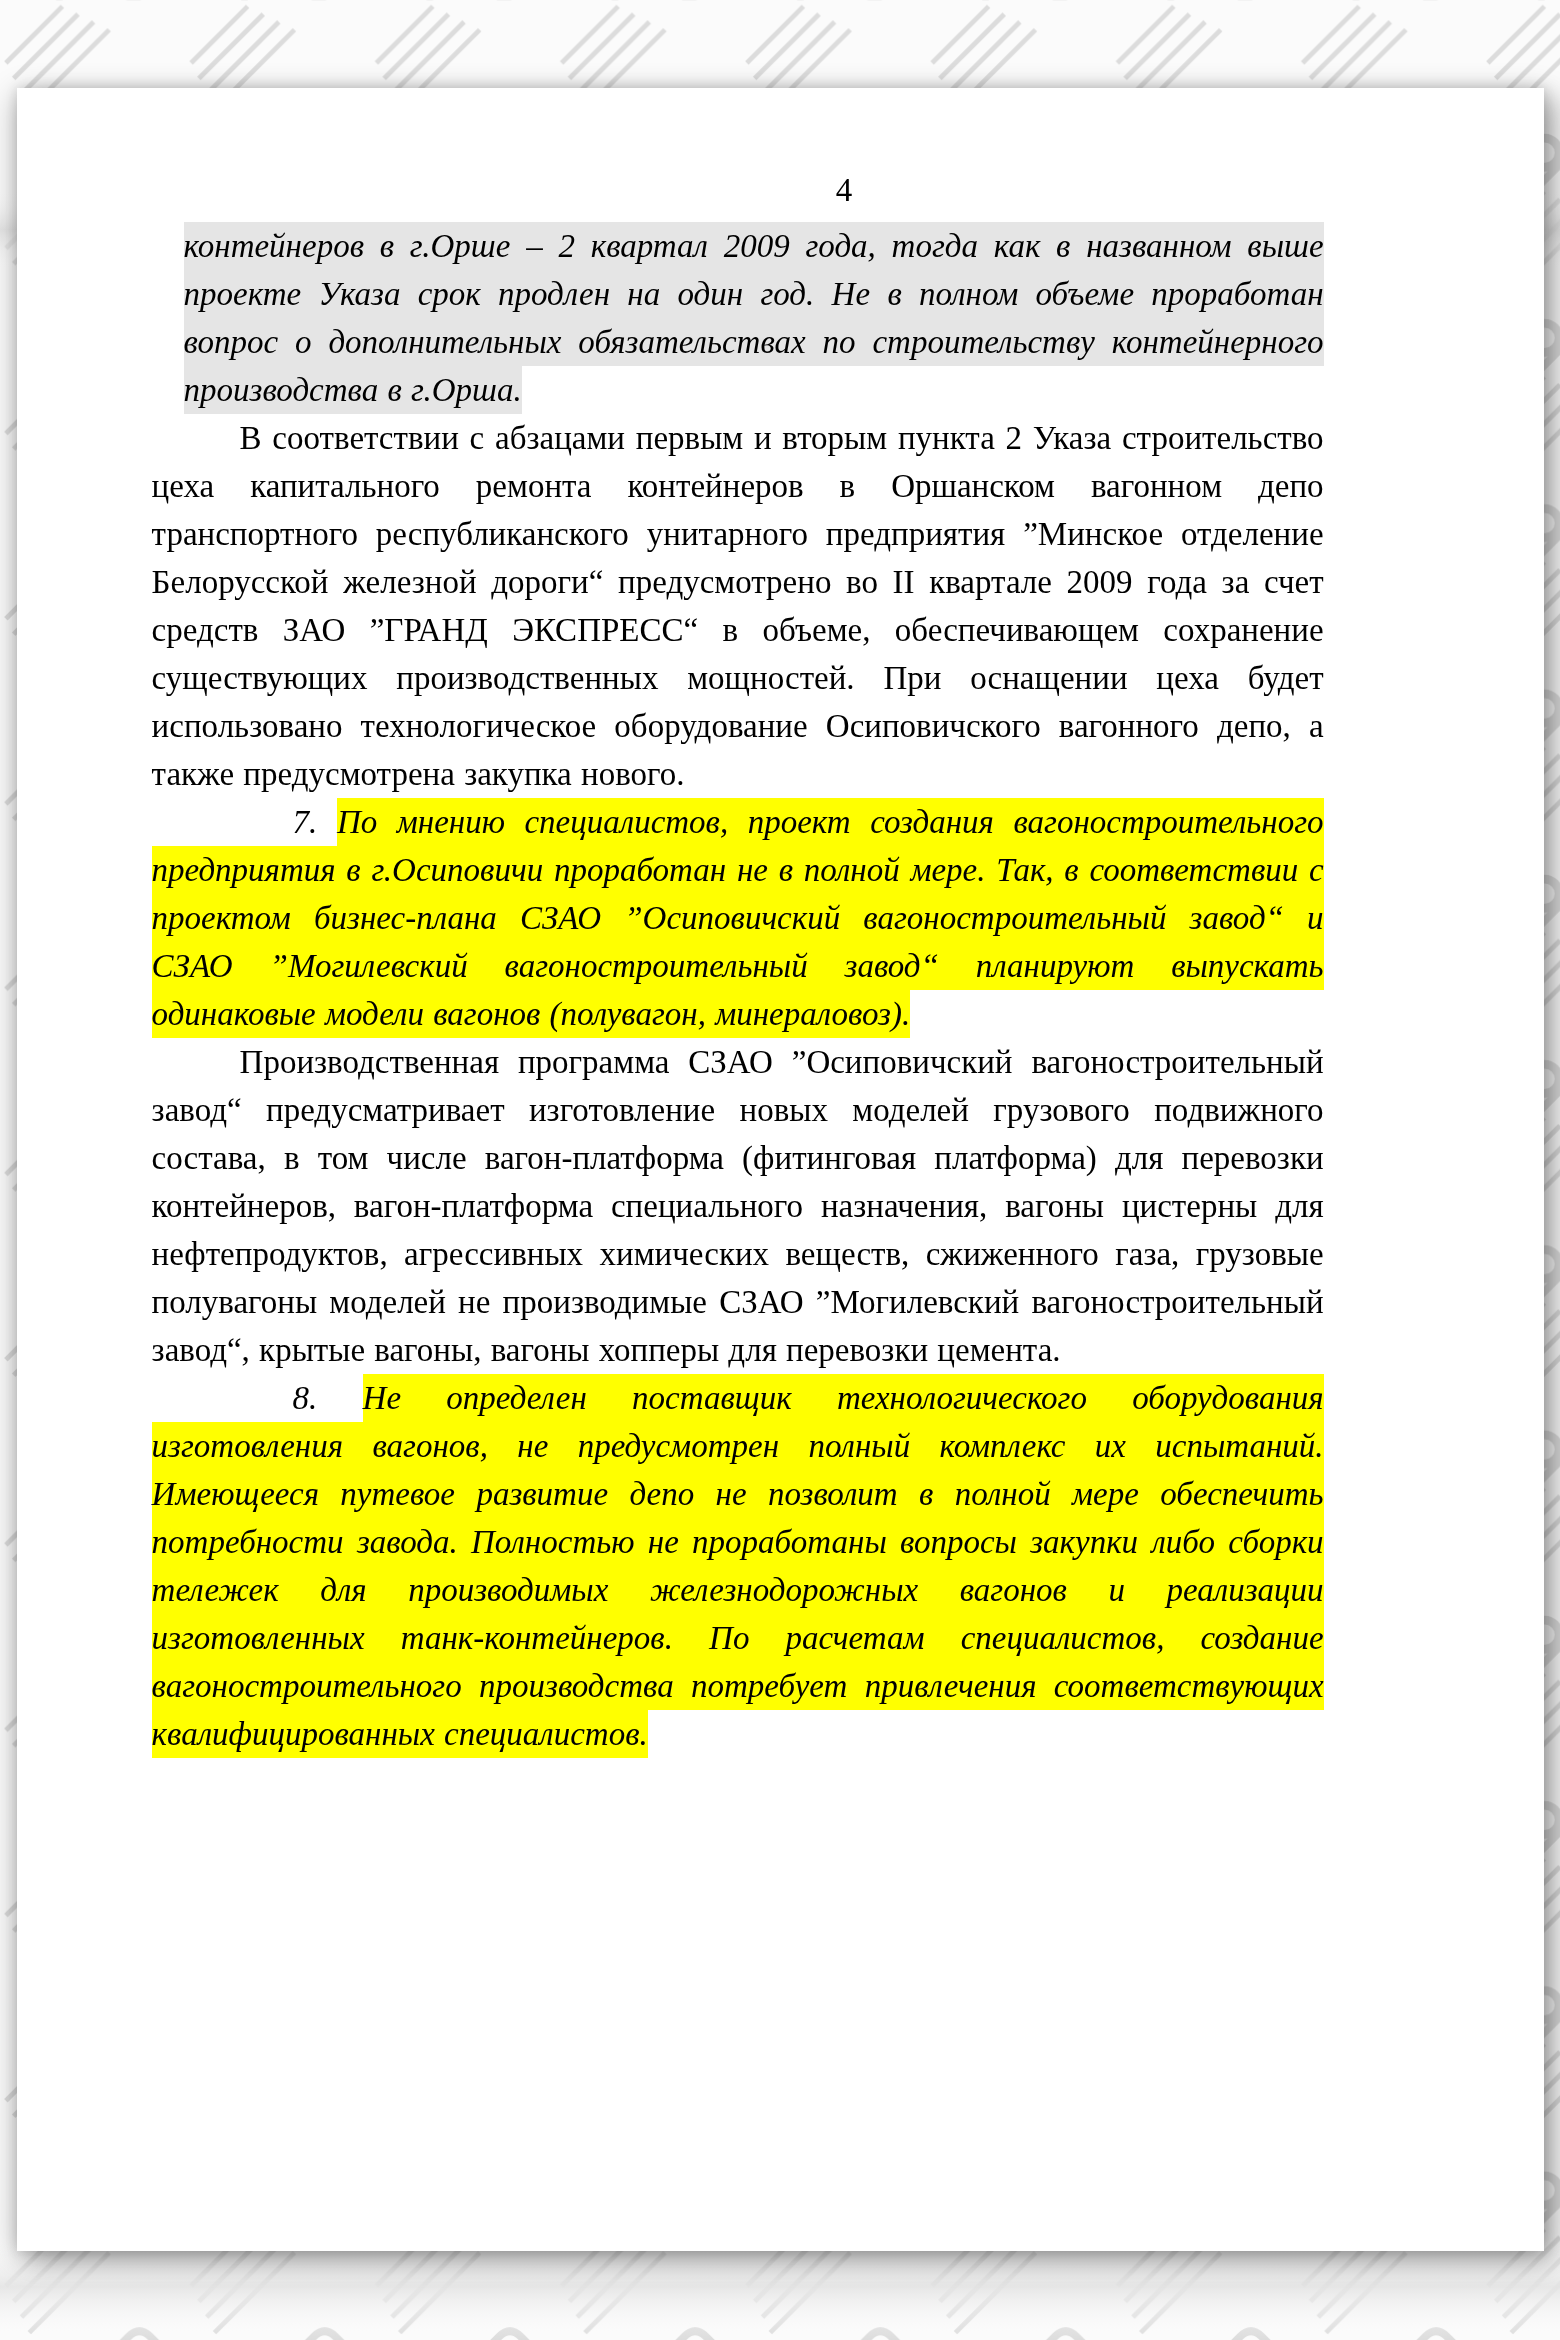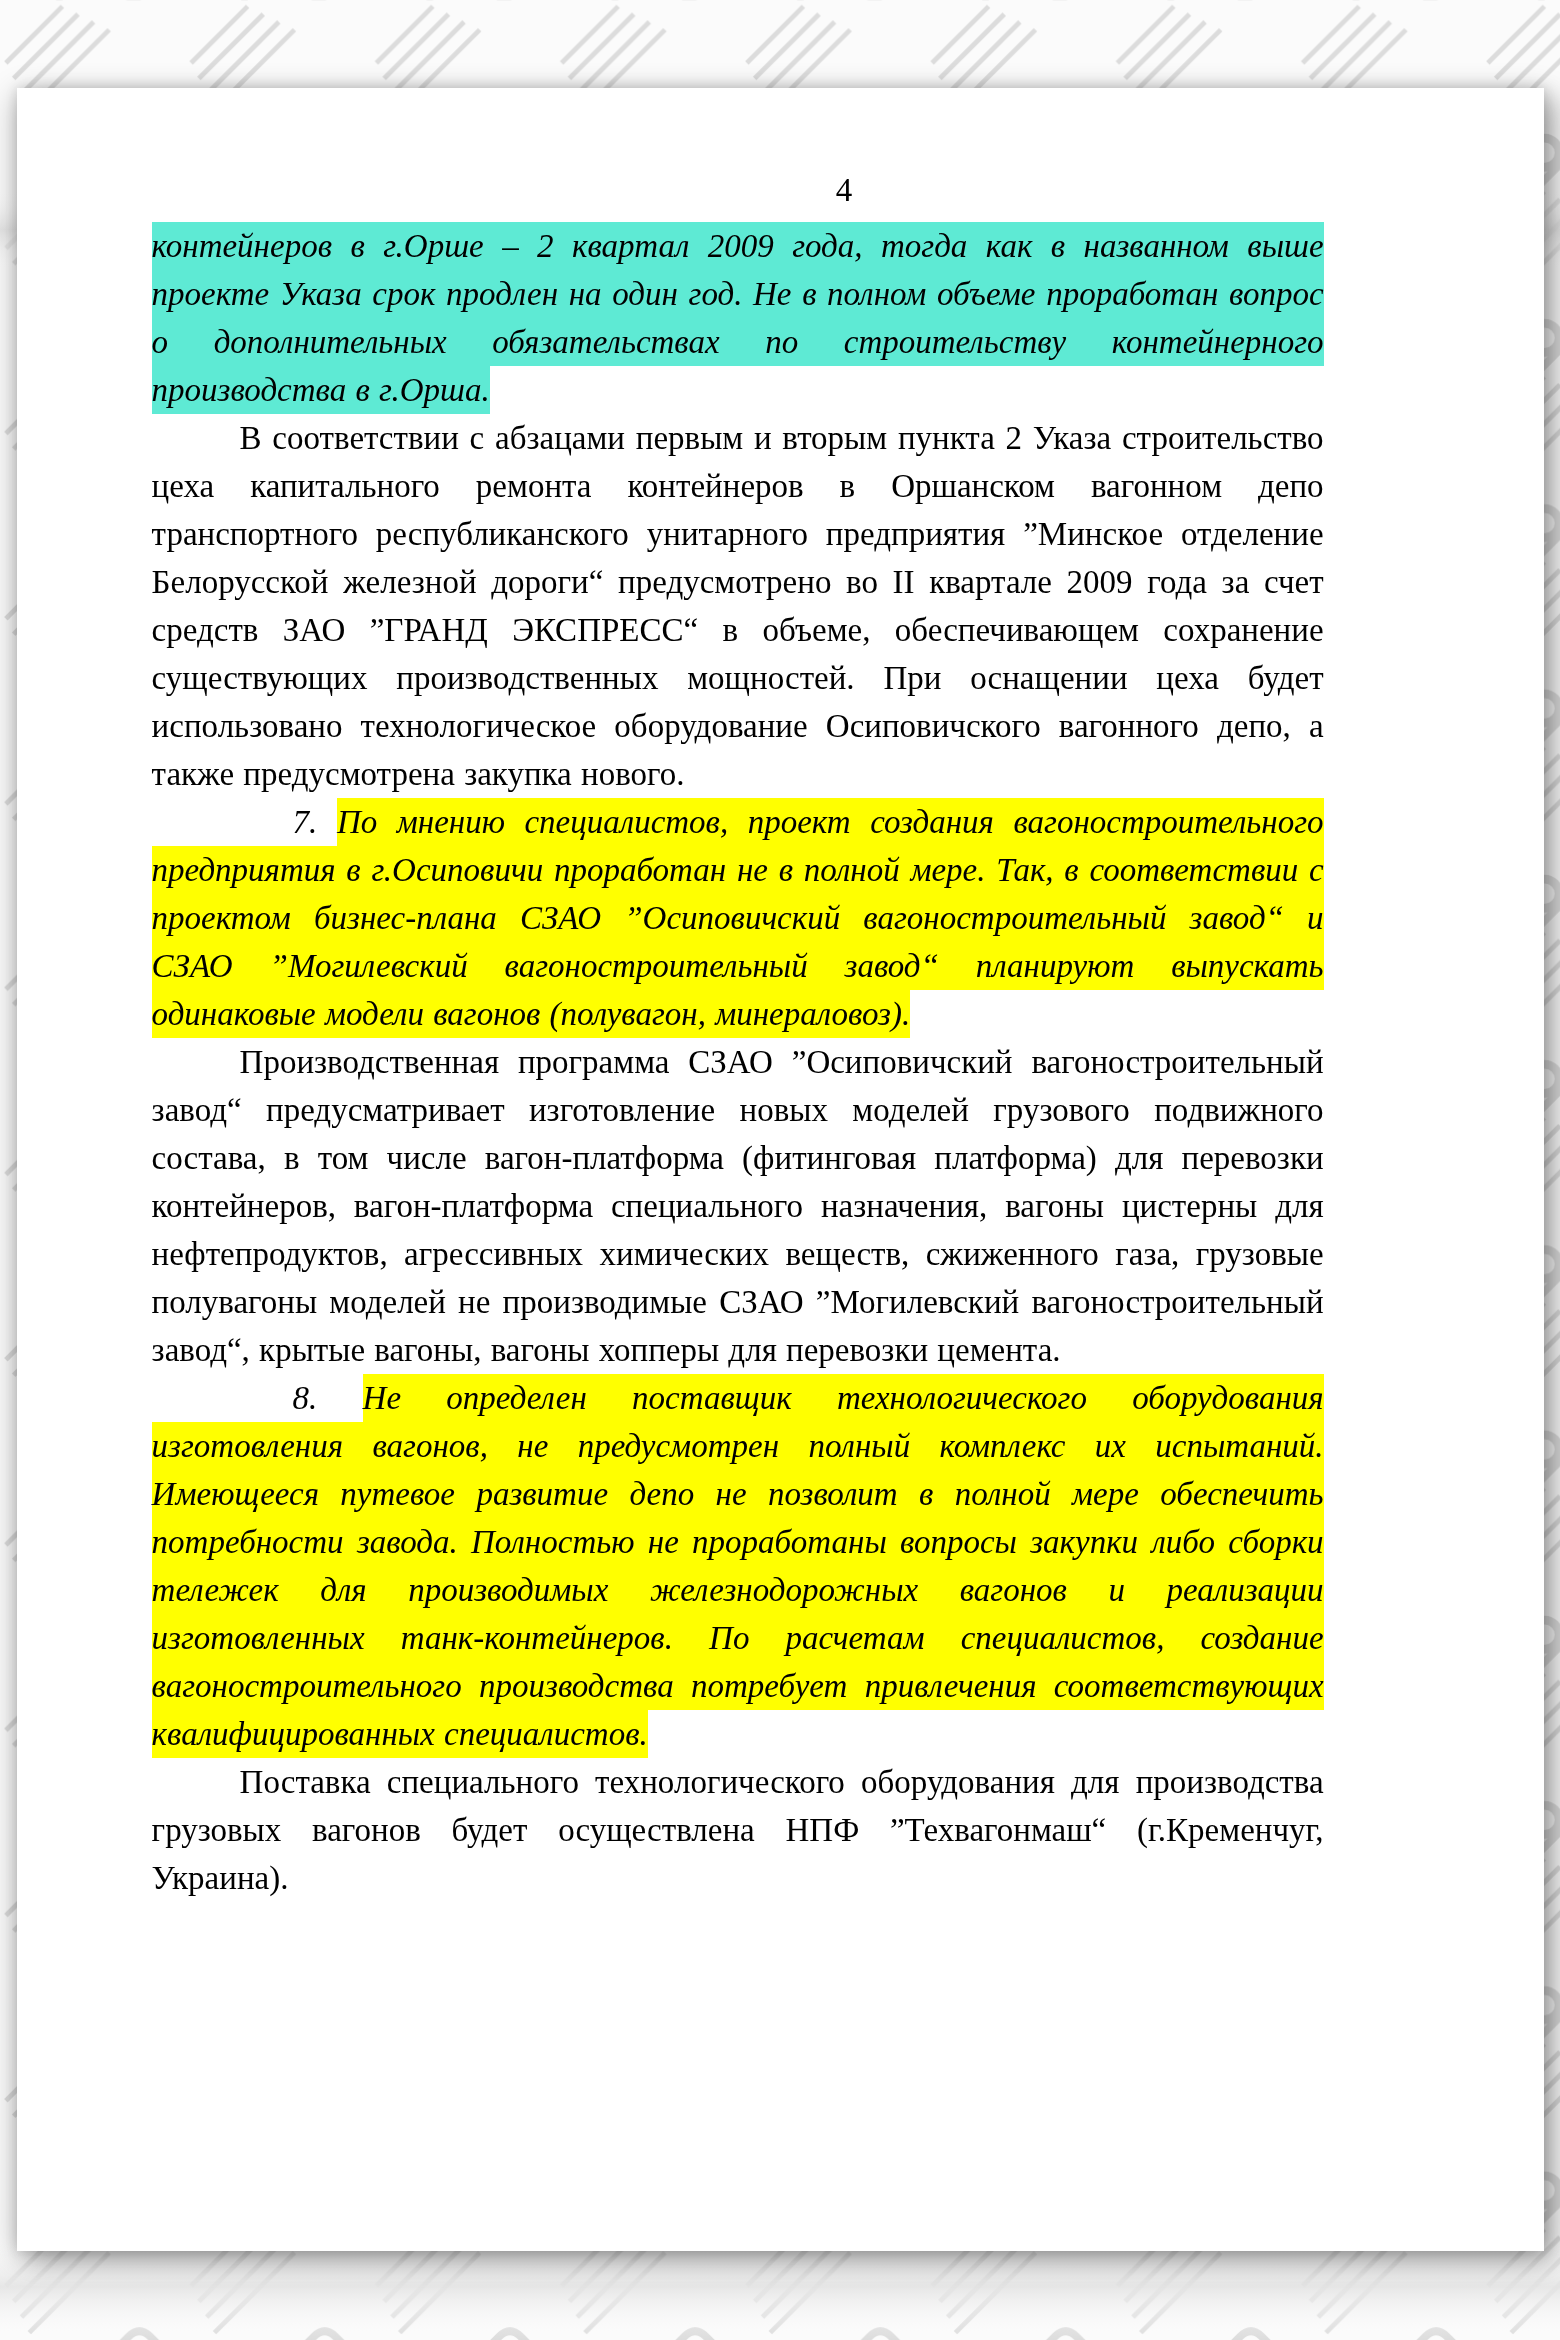--- a/index.html
+++ b/index.html
@@ -69,21 +69,20 @@
     <rect width="1600" height="2400" fill="url(#orn)" opacity="0.75"></rect>
     <rect x="0" y="190" width="1600" height="90" fill="url(#band)"></rect>
     <rect x="0" y="2290" width="1600" height="110" fill="url(#band)"></rect>
   </svg>
 </div>
 
 <div class="sheet">
   <div class="content">
     <div class="page-number">4</div>
 
-  <p class="para cont-hl"><span class="hl" style="background: #5eead4;">контейнеров в г.Орше – 2 квартал 2009 года, тогда как в названном выше проекте Указа срок продлен на один год. Не в полном объеме проработан вопрос о дополнительных обязательствах по строительству контейнерного производства в г.Орша.</span></p>
+  <p class="para cont-hl"><span class="hl" style="background: #e5e5e5; margin-left: 32px;">контейнеров в г.Орше – 2 квартал 2009 года, тогда как в названном выше проекте Указа срок продлен на один год. Не в полном объеме проработан вопрос о дополнительных обязательствах по строительству контейнерного производства в г.Орша.</span></p>
       <p class="para normal"><span>В соответствии с абзацами первым и вторым пункта 2 Указа строительство цеха капитального ремонта контейнеров в Оршанском вагонном депо транспортного республиканского унитарного предприятия ”Минское отделение Белорусской железной дороги“ предусмотрено во II квартале 2009 года за счет средств ЗАО ”ГРАНД ЭКСПРЕСС“ в объеме, обеспечивающем сохранение существующих производственных мощностей. При оснащении цеха будет использовано технологическое оборудование Осиповичского вагонного депо, а также предусмотрена закупка нового.</span></p>
       <p class="para num-hl"><span class="num">7. </span><span class="hl" style="background: rgb(255, 255, 0);">По мнению специалистов, проект создания вагоностроительного предприятия в г.Осиповичи проработан не в полной мере. Так, в соответствии с проектом бизнес-плана СЗАО ”Осиповичский вагоностроительный завод“ и СЗАО ”Могилевский вагоностроительный завод“ планируют выпускать одинаковые модели вагонов (полувагон, минераловоз).</span></p>
       <p class="para normal"><span>Производственная программа СЗАО ”Осиповичский вагоностроительный завод“ предусматривает изготовление новых моделей грузового подвижного состава, в том числе вагон-платформа (фитинговая платформа) для перевозки контейнеров, вагон-платформа специального назначения, вагоны цистерны для нефтепродуктов, агрессивных химических веществ, сжиженного газа, грузовые полувагоны моделей не производимые СЗАО ”Могилевский вагоностроительный завод“, крытые вагоны, вагоны хопперы для перевозки цемента.</span></p>
       <p class="para num-hl"><span class="num">8. </span><span class="hl" style="background: rgb(255, 255, 0);">Не определен поставщик технологического оборудования изготовления вагонов, не предусмотрен полный комплекс их испытаний. Имеющееся путевое развитие депо не позволит в полной мере обеспечить потребности завода. Полностью не проработаны вопросы закупки либо сборки тележек для производимых железнодорожных вагонов и реализации изготовленных танк-контейнеров. По расчетам специалистов, создание вагоностроительного производства потребует привлечения соответствующих квалифицированных специалистов.</span></p>
-      <p class="para normal"><span>Поставка специального технологического оборудования для производства грузовых вагонов будет осуществлена НПФ ”Техвагонмаш“ (г.Кременчуг, Украина).</span></p>
     </div>
 </div>
 
 
 </body></html>

